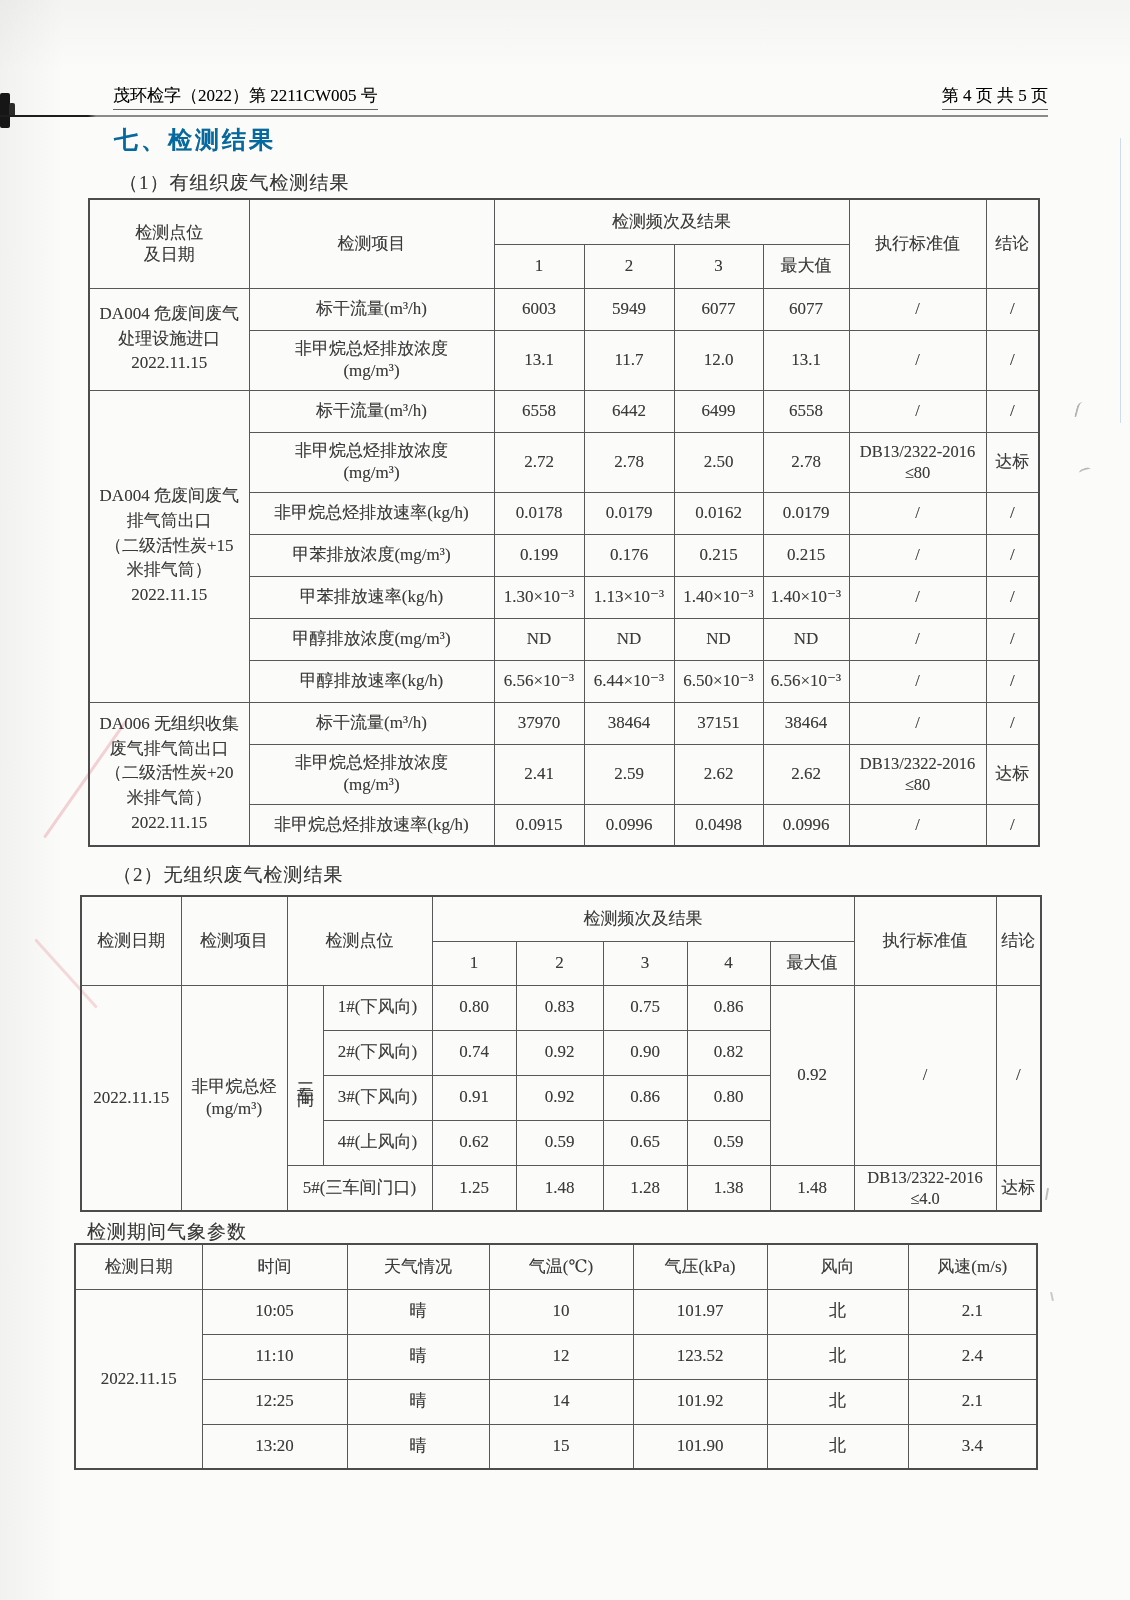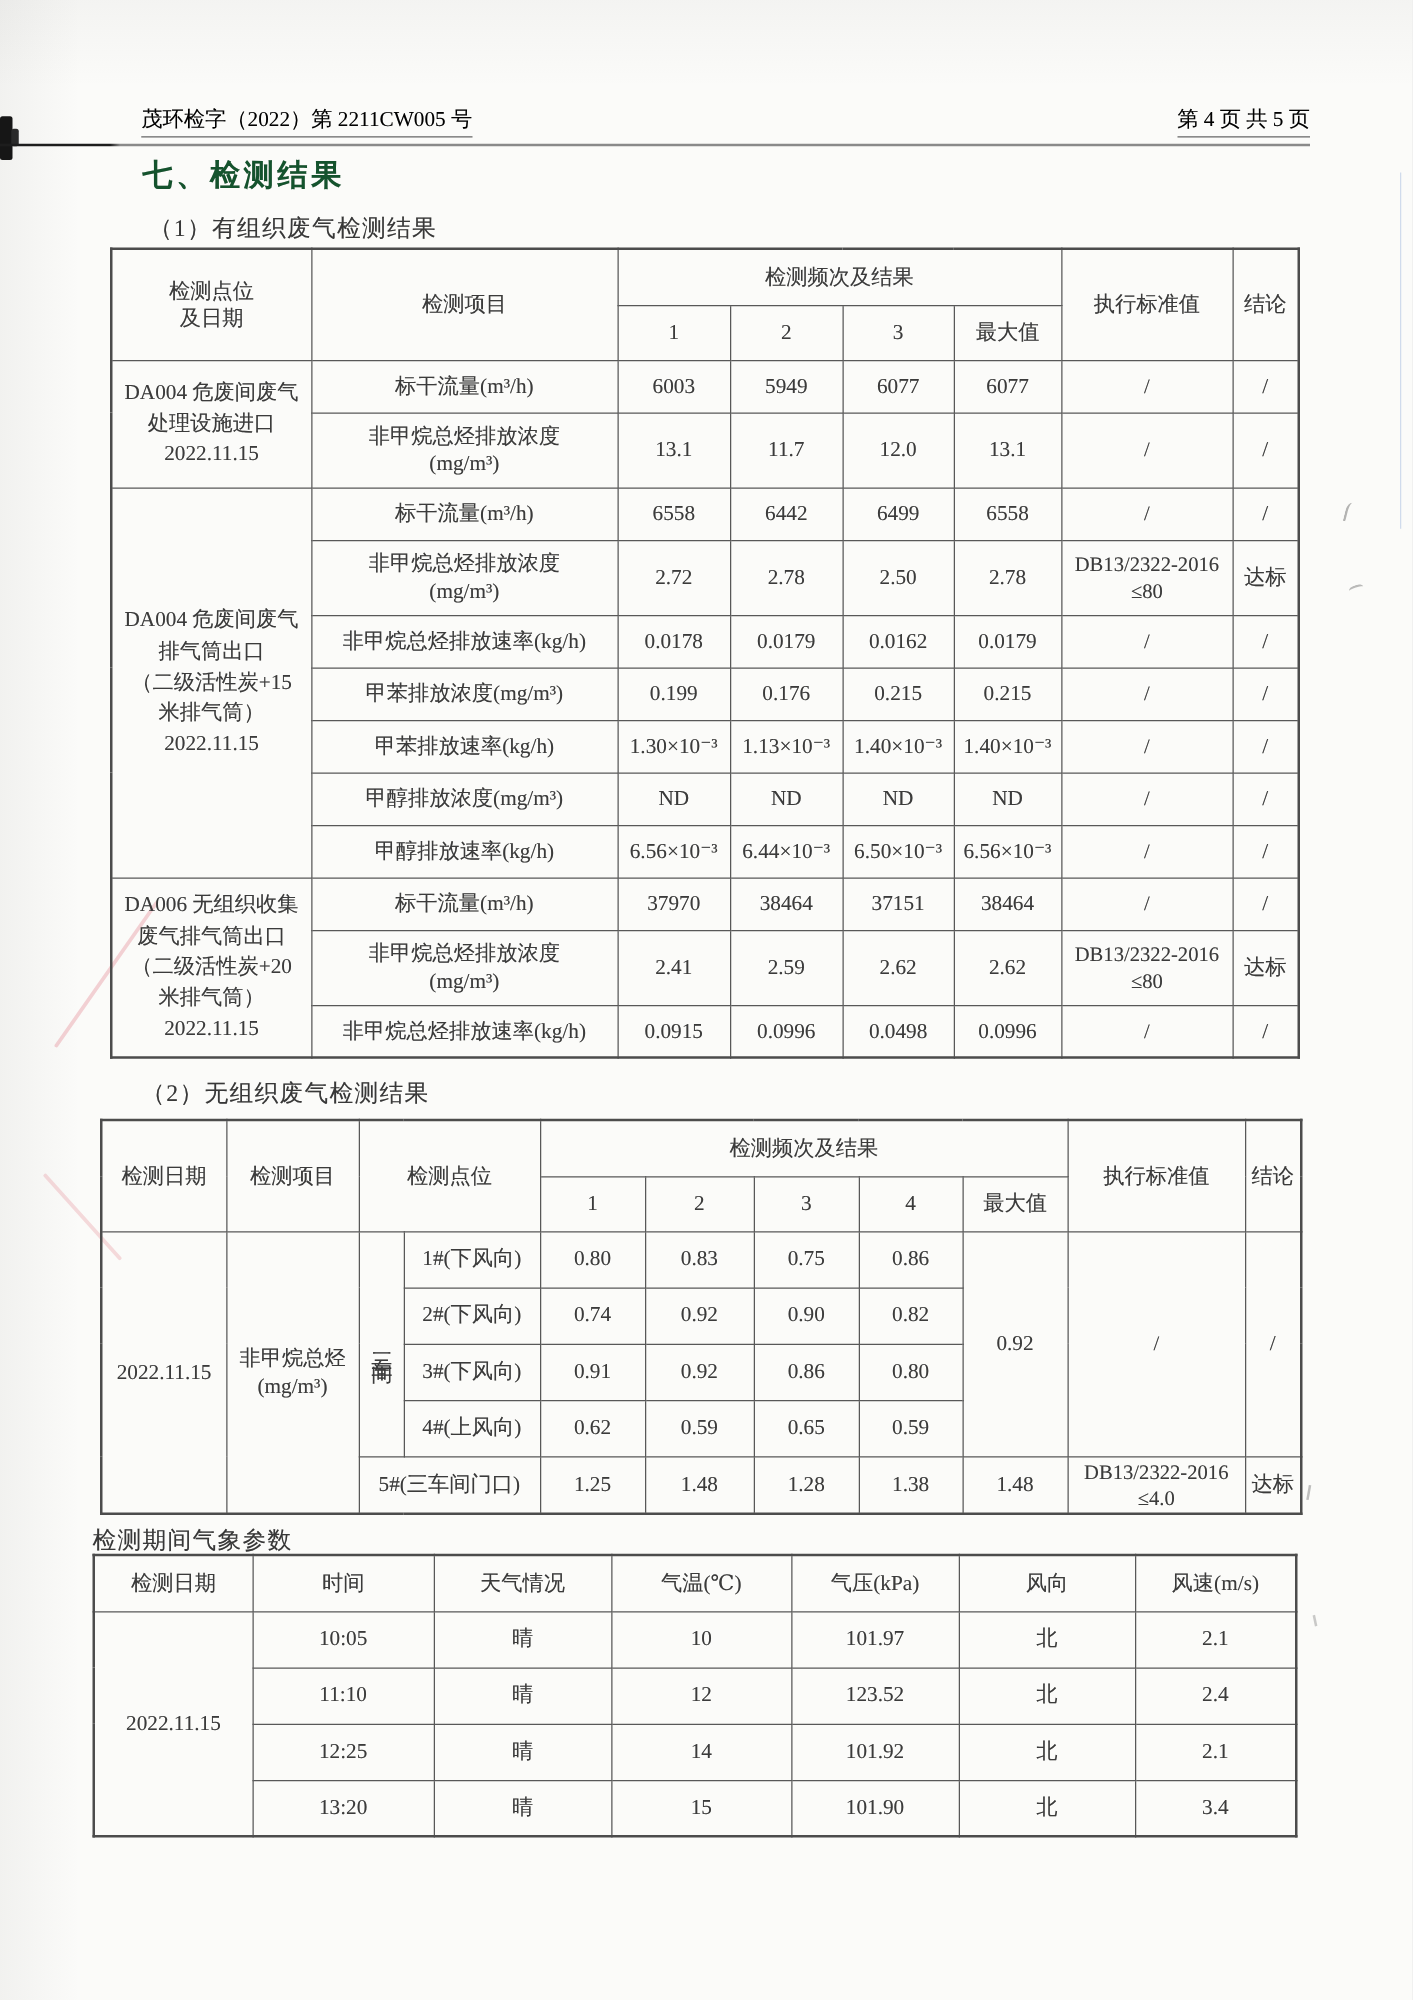--- a/index.html
+++ b/index.html
@@ -18,26 +18,26 @@
     background:linear-gradient(to bottom, rgba(60,60,60,0.04), rgba(60,60,60,0)); }
 
   .doc-header { position:absolute; top:84px; left:113px; width:935px;
     display:flex; justify-content:space-between; font-size:17px; color:#000000; }
   .doc-header .u { border-bottom:1px solid #666; padding-bottom:2px; }
 
   .header-rule { position:absolute; top:115px; left:0; width:1048px; height:2px;
     background:linear-gradient(to right,#1d1d1d 0 88px,#8a8a8a 96px 100%); }
 
   .page-title { position:absolute; top:124px; left:114px; font-size:24px;
-    letter-spacing:3px; color:#14532d; font-weight:600; }
+    letter-spacing:3px; color:#0369a1; font-weight:600; }
 
   .sub-heading { position:absolute; font-size:19px; color:#383838; letter-spacing:1px; }
   #s1-heading { top:170px; left:119px;text-align:right; }
   #s2-heading { top:862px; left:113px; }
-  #weather-title { top:1219px; left:74px;text-align:right; }
+  #weather-title { top:1219px; left:87px;text-align:right; }
 
   table { border-collapse:collapse; table-layout:fixed; position:absolute;
     background:transparent; }
   td, th { border:1px solid #585858; text-align:center; vertical-align:middle;
     font-size:17px; font-weight:normal; color:#3b3b3b;
     white-space:pre-line; line-height:1.3; padding:1px 2px; overflow:hidden; }
   table { border:2px solid #4c4c4c; }
 
   #table1 { top:198px; left:88px; width:950px; }
   #table2 { top:895px; left:80px; width:960px; }

